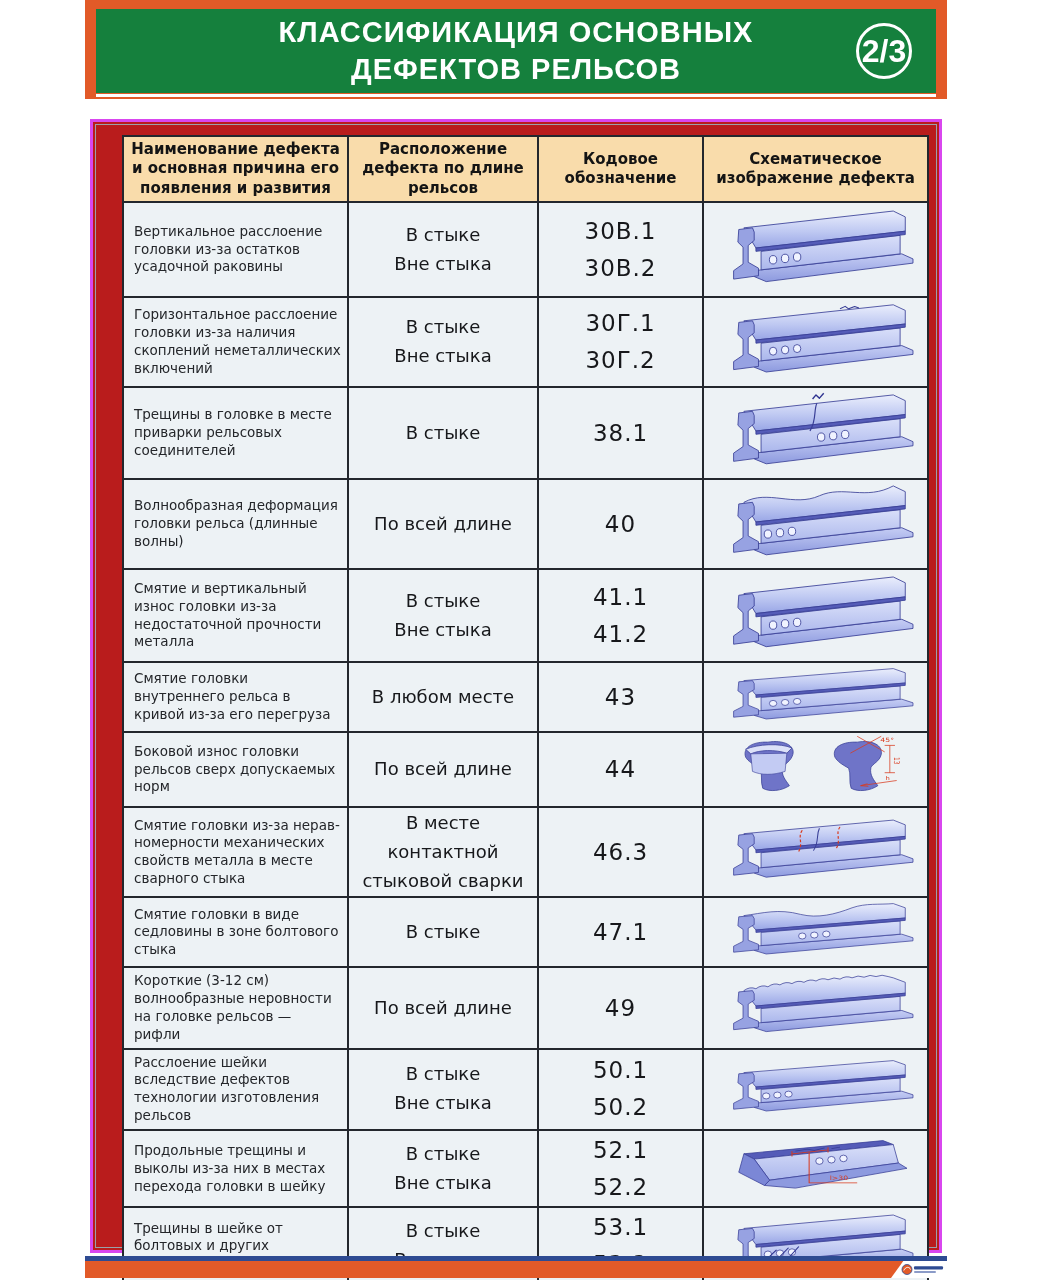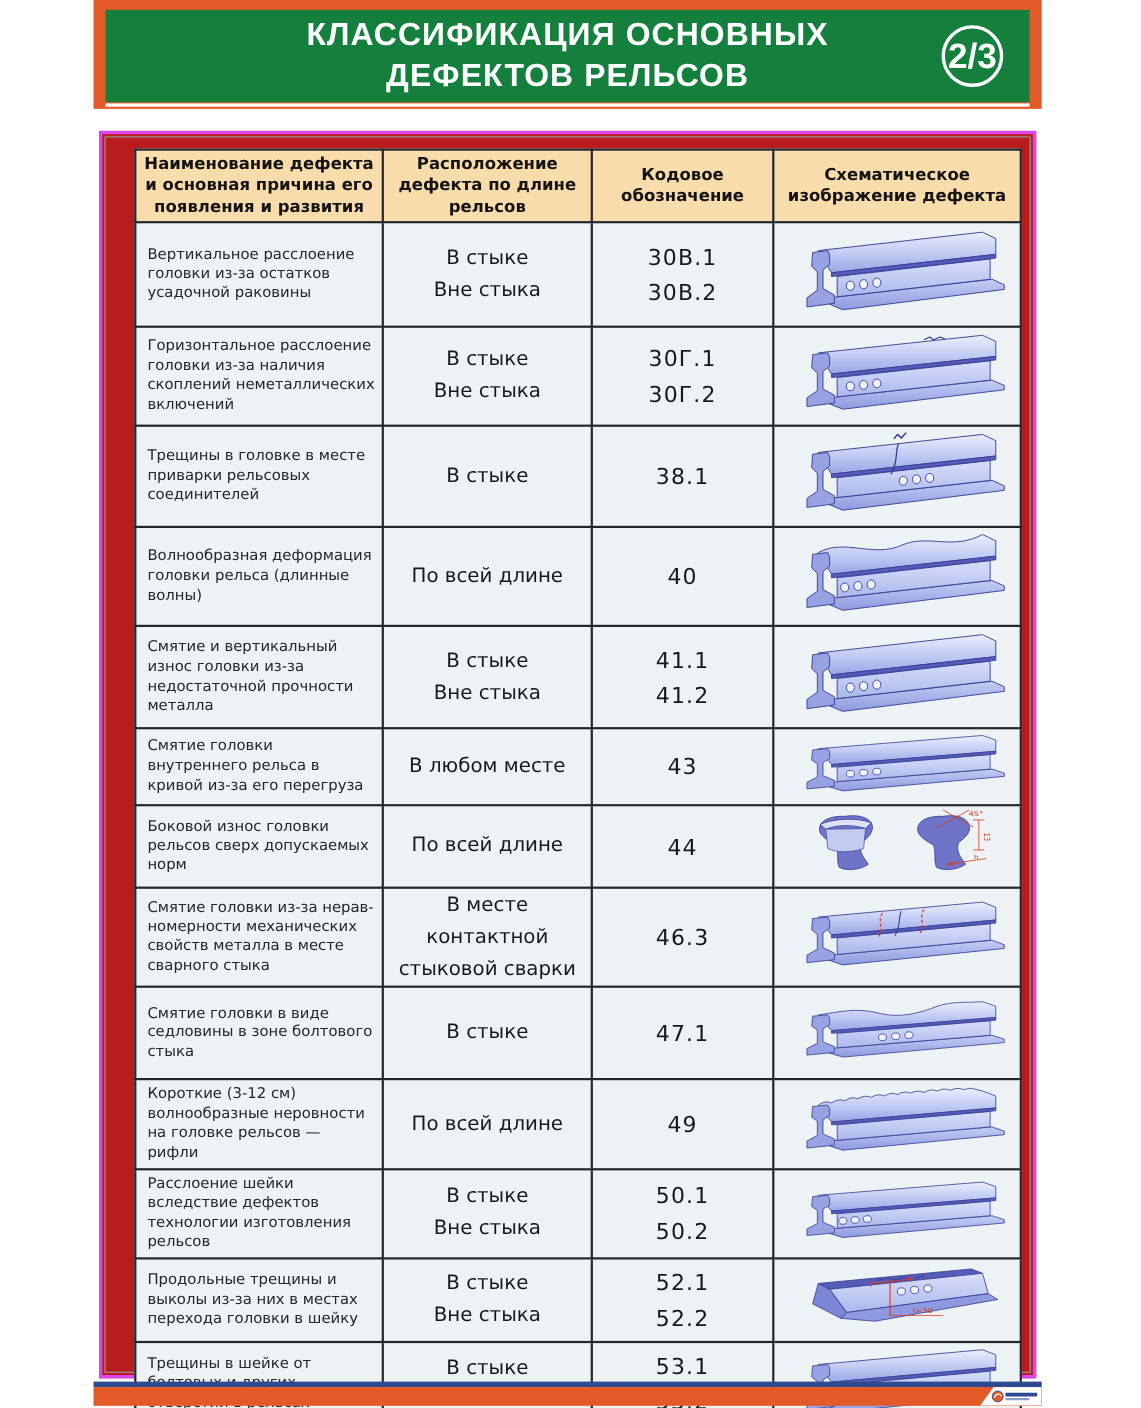--- a/index.html
+++ b/index.html
@@ -23,21 +23,21 @@
   .panel-inner{position:absolute;top:2px;left:2px;right:2px;bottom:2px;border:1px solid #9AA1A9;}
 
   table.defects{border-collapse:collapse;table-layout:fixed;width:805px;
                 position:absolute;left:26px;top:10px;background:#EDF2F5;}
   table.defects th, table.defects td{border:2px solid #23272D;}
   th.colhead{background:#F9DCAB;color:#141414;font-size:15px;font-weight:700;
              line-height:1.28;text-align:center;padding:3px 4px;height:58px;}
   td.c-name{font-size:13.5px;color:#24262A;line-height:1.32;text-align:left;
             padding:4px 6px 4px 10px;vertical-align:middle;}
   td.c-loc{font-size:18px;color:#17181B;text-align:center;vertical-align:middle;line-height:1.6;}
-  td.c-code{font-size:20px;color:#17181B;text-align:center;vertical-align:middle;
+  td.c-code{font-size:23px;color:#17181B;text-align:center;vertical-align:middle;
             letter-spacing:1px;line-height:1.6;}
   td.c-fig{text-align:center;vertical-align:middle;padding:1px;overflow:hidden;}
 
   
   .navy-stripe{position:absolute;left:0;right:0;top:1256px;height:5px;background:#2E4B92;}
   .footer-bar{position:absolute;left:0;right:0;top:1261px;height:17px;background:#E25A28;}
   .footer-notch{position:absolute;right:0;top:0;height:17px;width:56px;background:#ffffff;
                 clip-path:polygon(22% 0,100% 0,100% 100%,0 100%);
                 display:flex;align-items:center;justify-content:flex-end;padding-right:2px;box-sizing:border-box;}
 </style>
@@ -371,21 +371,21 @@
    <polygon points="56,54 218,35 218,57 56,76" fill="url(#gWeb)"></polygon>
    <path d="M36,26 L210,6 L224,13 L224,30 L50,50 Z" fill="url(#gHead)"></path>
    <polygon points="50,50 224,30 224,34 50,54" fill="#555CB8"></polygon>
    <path d="M30,28 L46,26 L48,31 L48,41 L41,47 L41,67 L53,74 L53,83 L24,87 L24,77 L35,69 L35,49 L29,43 Z" fill="#97A2E2"></path>
    <path d="M124,18 C120,28 124,38 117,51" fill="none" stroke="#383E96" stroke-width="1.2"></path>
                     <path d="M104,21 C98,31 106,41 99,54" fill="none" stroke="#D93A1E" stroke-width="1.4" stroke-dasharray="4 3"></path>
                     <path d="M148,16 C142,26 150,36 143,49" fill="none" stroke="#D93A1E" stroke-width="1.4" stroke-dasharray="4 3"></path>
   </g>
                 </svg></td>
   </tr>
-            <tr style="height: 84px;">
+            <tr style="height: 70px;">
     <td class="c-name">
       <div>Смятие головки в виде седловины в зоне болтового стыка</div>
     </td>
     <td class="c-loc">
                 <div>В стыке</div>
               </td>
     <td class="c-code">
                 <div>47.1</div>
               </td>
     <td class="c-fig"><svg viewBox="0 0 240 100" width="206" height="60" preserveAspectRatio="none">

